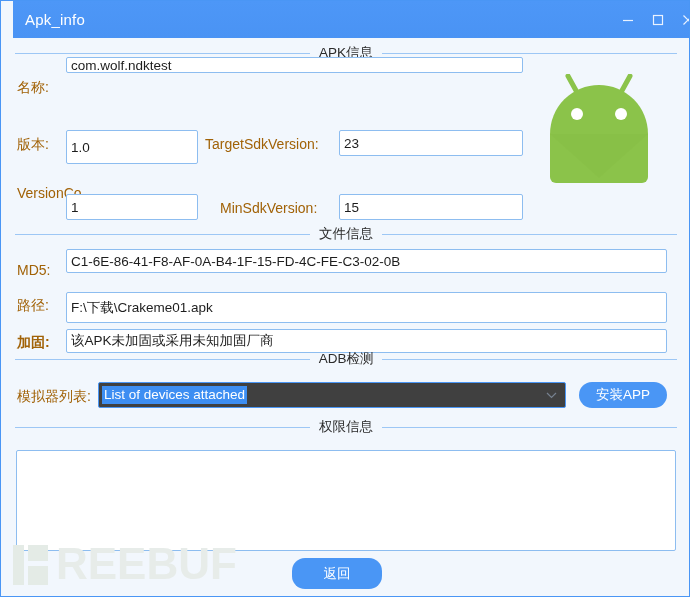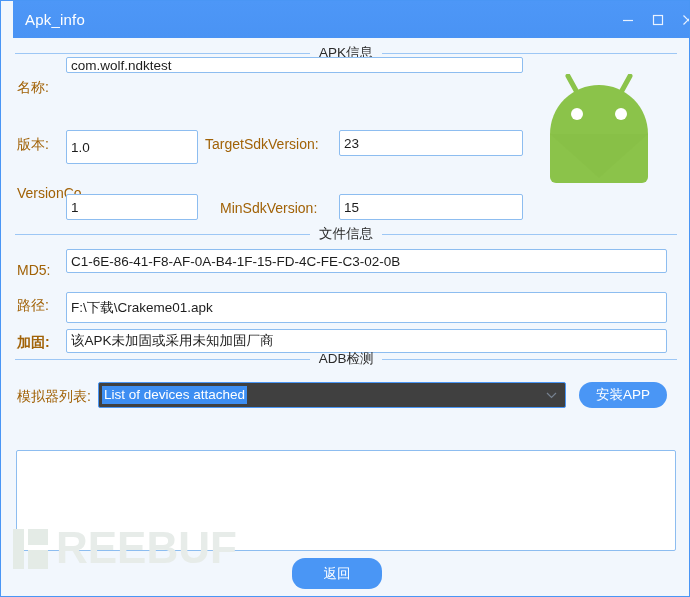--- a/index.html
+++ b/index.html
@@ -176,21 +176,21 @@
     font-size: 13.5px;
     font-family: "Liberation Sans", "DejaVu Sans", sans-serif;
     padding: 3px 4px;
     color: #1d1d1d;
   }
 
   
   #watermark {
     position: absolute;
     left: 12px;
-    top: 528px;
+    top: 544px;
     display: flex;
     align-items: flex-start;
     pointer-events: none;
     user-select: none;
   }
   #watermark-mark {
     display: inline-block;
     width: 40px;
     height: 40px;
     position: relative;
@@ -299,20 +299,25 @@
     <span id="device-combo-value">List of devices attached</span>
     <span id="combo-arrow">
       <svg width="11" height="8" viewBox="0 0 11 8">
           <path d="M1 2 L5.5 6.5 L10 2" fill="none" stroke="#76818f" stroke-width="1.2"></path>
         </svg>
     </span>
   </div>
 
   <button class="btn" id="install-app-button">安装APP</button>
 
+  <div class="group" style="top:418px;">
+    <div class="group-line">
+      <span class="group-title">权限信息</span>
+    </div>
+  </div>
 
   <textarea id="permission-box" placeholder="" style=""></textarea>
 
   <div id="watermark">
     <span id="watermark-mark">
       <i class="bar"></i>
         <i class="t1"></i>
         <i class="t2"></i>
     </span>
     <span id="watermark-text">REEBUF</span>

